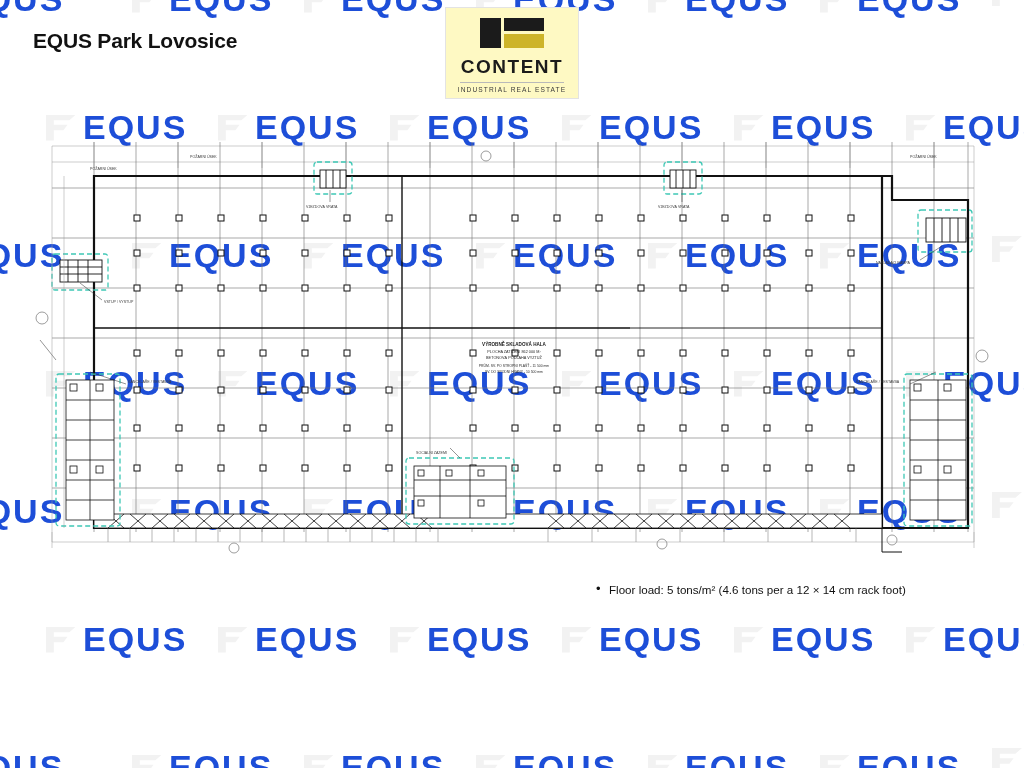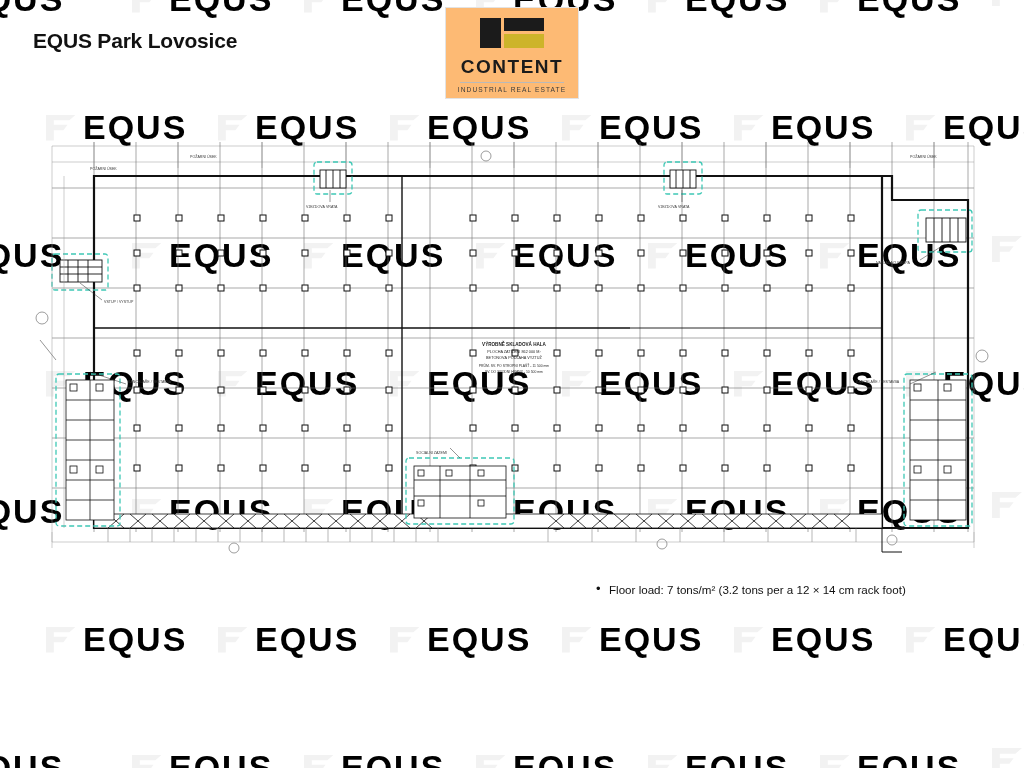--- a/index.html
+++ b/index.html
@@ -18,21 +18,21 @@
   
   #watermarks {
     position: absolute;
     inset: 0;
     overflow: hidden;
     pointer-events: none;
     z-index: 0;
   }
   .wm {
     position: absolute;
-    color: #000000;
+    color: #1d4ed8;
     font-weight: bold;
     font-size: 34px;
     letter-spacing: 2px;
     white-space: nowrap;
     font-family: "Liberation Sans", sans-serif;
     display: flex;
     align-items: center;
     gap: 7px;
   }
   .wm .wm-mark {
@@ -59,21 +59,21 @@
     font-weight: bold;
     color: #111111;
     letter-spacing: -0.2px;
   }
   #logo-box {
     position: absolute;
     left: 445px;
     top: 7px;
     width: 134px;
     height: 92px;
-    background: #fdba74;
+    background: #fef9c3;
     border: 1px solid #e3e3e3;
     box-sizing: border-box;
     text-align: center;
   }
   #logo-mark {
     margin: 10px auto 0 auto;
     width: 64px;
     height: 30px;
     position: relative;
   }
@@ -756,15 +756,15 @@
 
       <g stroke="#111111" stroke-width="1">
         <path d="M852 400 L852 424 L872 424"></path>
       </g>
     </g>
   </svg>
 </div>
 
 <div id="features">
   <ul>
-      <li><span class="hl">Floor load: 7 tons/m² (3.2 tons per a 12 × 14 cm rack foot)</span></li>
+      <li><span class="hl">Floor load: 5 tons/m² (4.6 tons per a 12 × 14 cm rack foot)</span></li>
     </ul>
 </div>
 
 </body></html>

